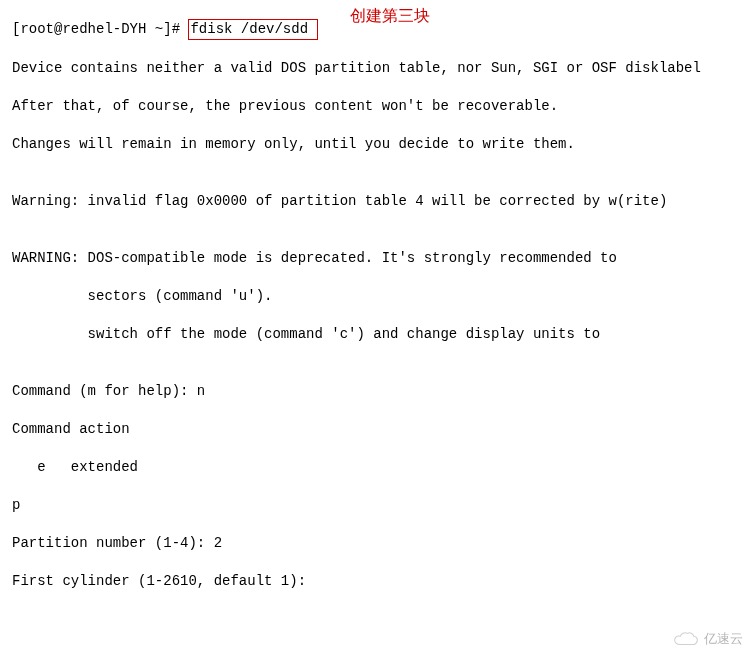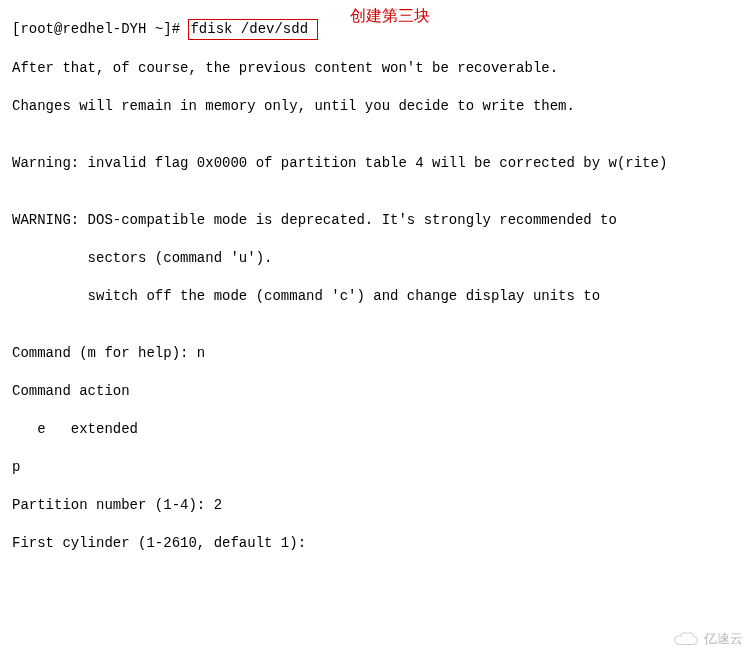--- a/index.html
+++ b/index.html
@@ -57,20 +57,21 @@
       display: block;
     }
   </style>
 </head>
 <body>
 
 <div class="annotation">创建第三块</div>
 
 <div class="terminal">
 <span class="line"><span>[root@redhel-DYH ~]# </span><span class="highlight-box">fdisk /dev/sdd </span></span>
+<span class="line">Device contains neither a valid DOS partition table, nor Sun, SGI or OSF disklabel</span>
 <span class="line">After that, of course, the previous content won't be recoverable.</span>
 <span class="line">Changes will remain in memory only, until you decide to write them.</span>
 <span class="line"></span>
 <span class="line">Warning: invalid flag 0x0000 of partition table 4 will be corrected by w(rite)</span>
 <span class="line"></span>
 <span class="line">WARNING: DOS-compatible mode is deprecated. It's strongly recommended to</span>
 <span class="line">         sectors (command 'u').</span>
 <span class="line">         switch off the mode (command 'c') and change display units to</span>
 <span class="line"></span>
 <span class="line">Command (m for help): n</span>

